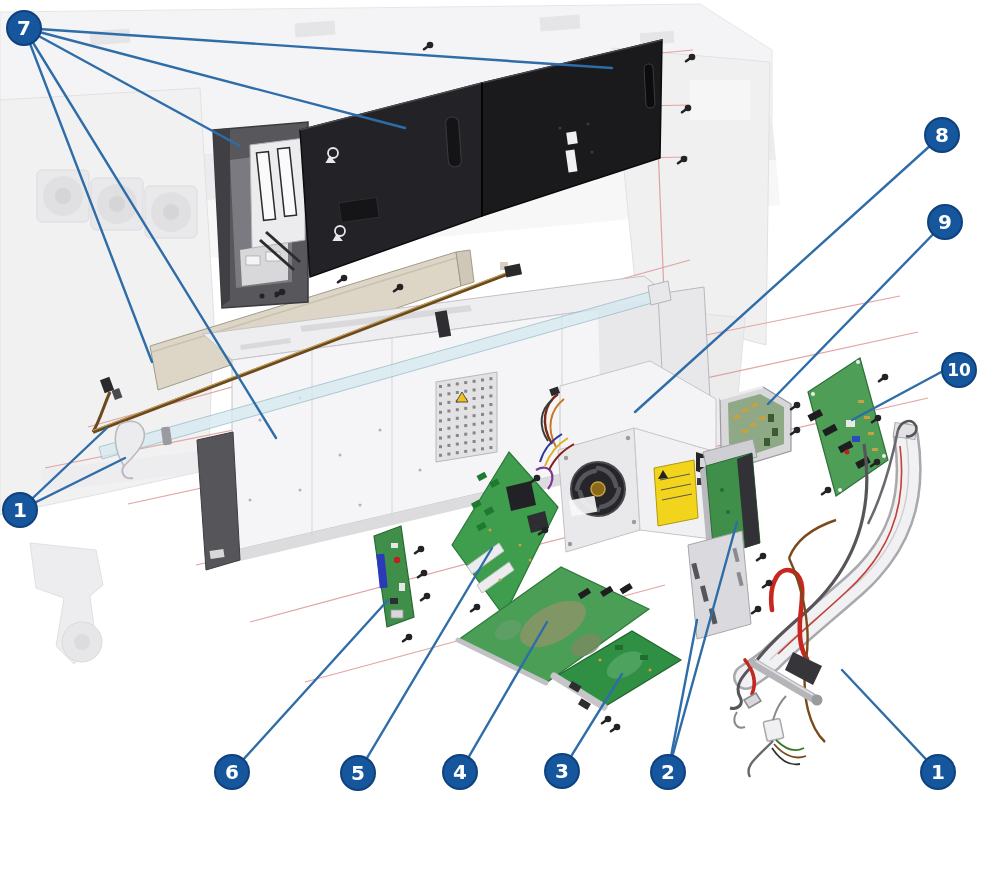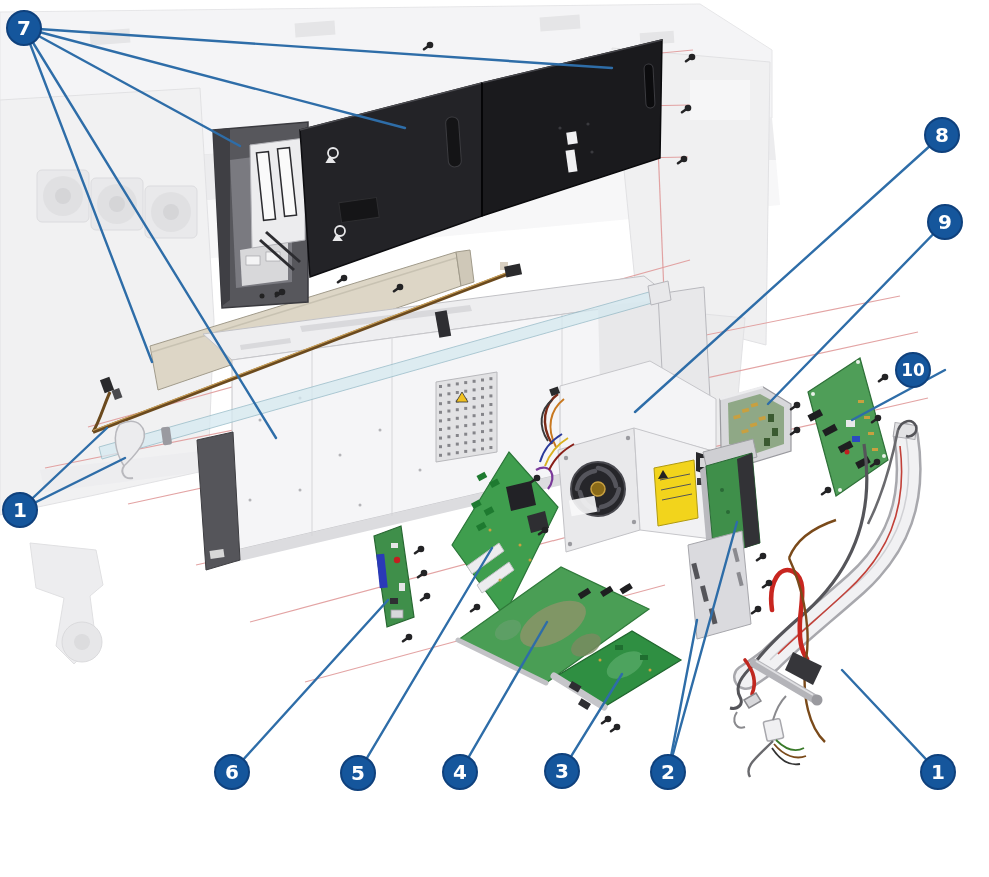--- a/index.html
+++ b/index.html
@@ -552,21 +552,21 @@
 <div id="callout-layer">
       <div class="callout" style="left: 24px; top: 28px;">
         <span style="font-size: 20px;">7</span>
       </div>
       <div class="callout" style="left: 942px; top: 135px;">
         <span style="font-size: 20px;">8</span>
       </div>
       <div class="callout" style="left: 945px; top: 222px;">
         <span style="font-size: 20px;">9</span>
       </div>
-      <div class="callout" style="left: 913px; top: 370px;">
+      <div class="callout" style="left: 959px; top: 370px;">
         <span style="font-size: 17px;">10</span>
       </div>
       <div class="callout" style="left: 20px; top: 510px;">
         <span style="font-size: 20px;">1</span>
       </div>
       <div class="callout" style="left: 232px; top: 772px;">
         <span style="font-size: 20px;">6</span>
       </div>
       <div class="callout" style="left: 358px; top: 773px;">
         <span style="font-size: 20px;">5</span>

